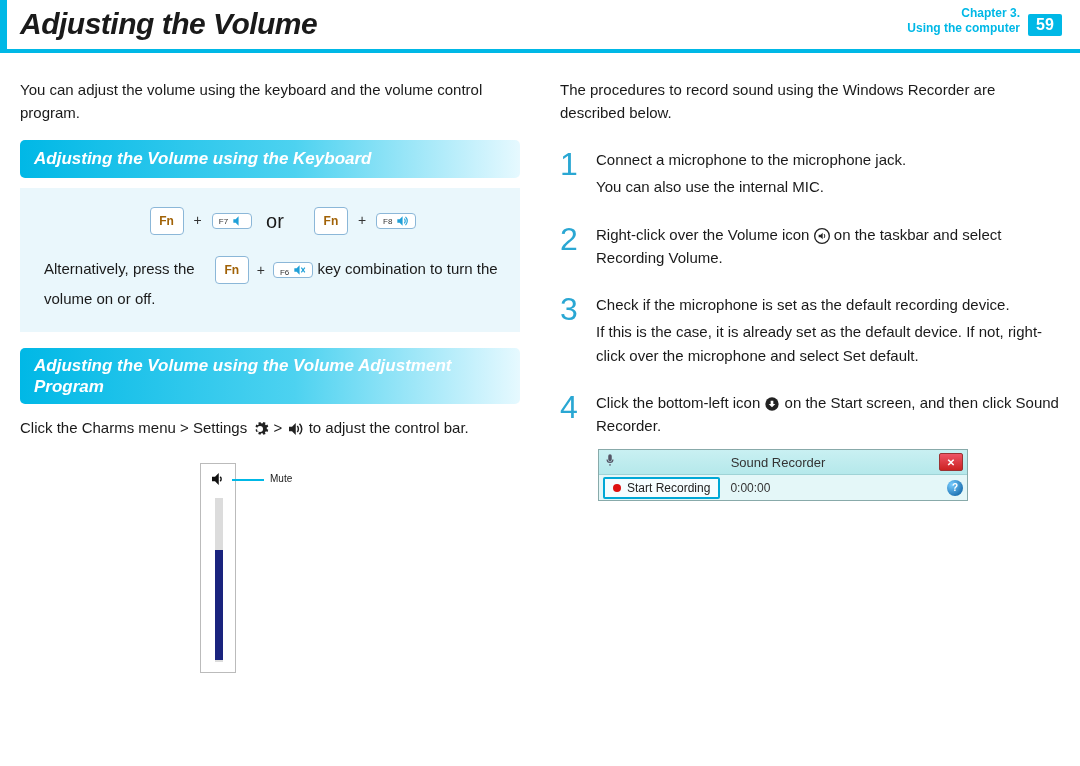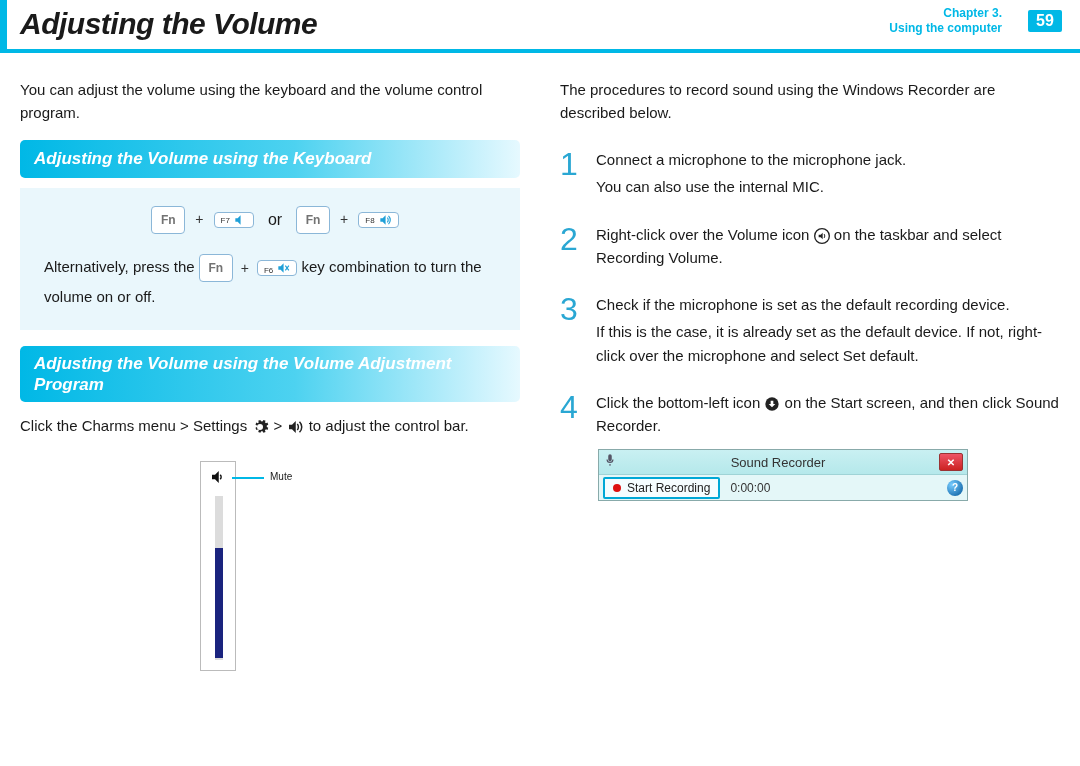--- a/index.html
+++ b/index.html
@@ -28,21 +28,21 @@
   }
   .title-accent {
     position: absolute;
     left: 0; top: 0;
     width: 7px; height: 49px;
     background: #00b8e6;
   }
   .hdr-right {
     position: absolute;
     right: 18px; top: 6px;
-    display: flex; align-items: center; gap: 26px;
+    display: flex; align-items: flex-end; gap: 8px;
     color: #00b8e6;
     font-size: 12px;
     font-weight: 700;
   }
   .hdr-text { text-align: right; line-height: 1.25; }
   .page-num {
     width: 34px; height: 22px;
     background: #00b8e6;
     color: #fff;
     display: flex; align-items: center; justify-content: center;
@@ -68,33 +68,34 @@
   .section-hdr.multi { line-height: 1.25; padding-top: 7px; padding-bottom: 7px; }
   .keybox {
     background: #eaf7fc;
     padding: 18px 14px 18px 24px;
     margin-top: 8px;
   }
   .keys-row { display: flex; align-items: center; gap: 8px; justify-content: center; margin-bottom: 18px; flex-wrap: wrap;}
   .key-fn {
     display: inline-flex; align-items: center; justify-content: center;
     border: 1px solid #8bb7d8; border-radius: 4px;
-    color: #737373; font-size: 12px; font-weight: 600;
+    color: #a16207; font-size: 12px; font-weight: 600;
     height: 28px; min-width: 34px; background: #fff;
     padding: 0 7px;
+    margin-left: 16px;
   }
   .key-f {
     display: inline-flex; align-items: center; gap: 3px;
     border: 1px solid #8bb7d8; border-radius: 4px;
     height: 16px; background: #fff; padding: 0 6px;
   }
   .key-f .lbl { font-size: 8px; color: #333; align-self: flex-start; margin-top: 2px;}
   .key-f svg { width: 14px; height: 14px; }
   .plus { color: #333; font-size: 14px; padding: 0 2px;}
-  .or-text { font-size: 16px; margin: 0 6px; }
+  .or-text { font-size: 20px; margin: 0 6px; }
   .alt-text { display: block; line-height: 2; }
   .inline-key-wrap { display: inline-flex; align-items: center; gap: 6px; vertical-align: middle;}
   .charms-line { margin-top: 6px; line-height: 1.9;}
   .ico { display: inline-block; vertical-align: middle; }
   .ico svg { display: block; }
   .vol-illus {
     position: relative;
     width: 140px; height: 210px;
     margin: 20px auto 0 auto;
   }

